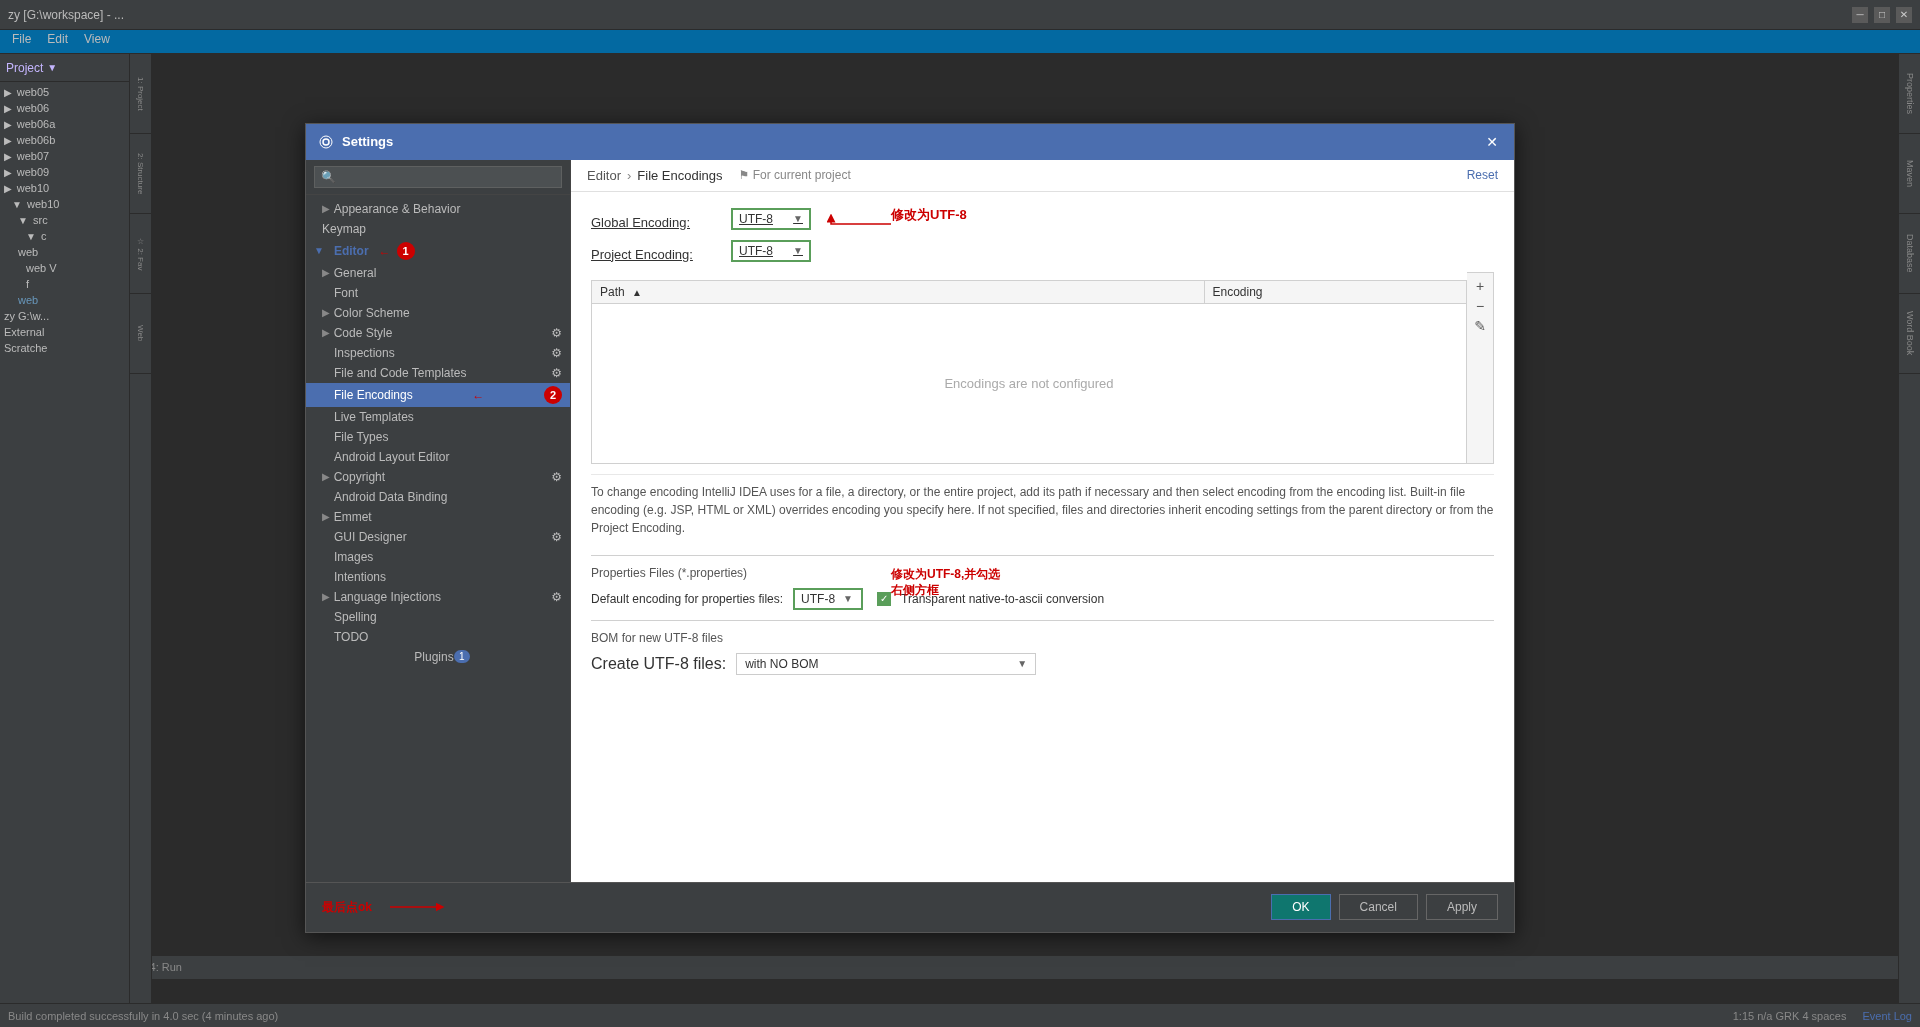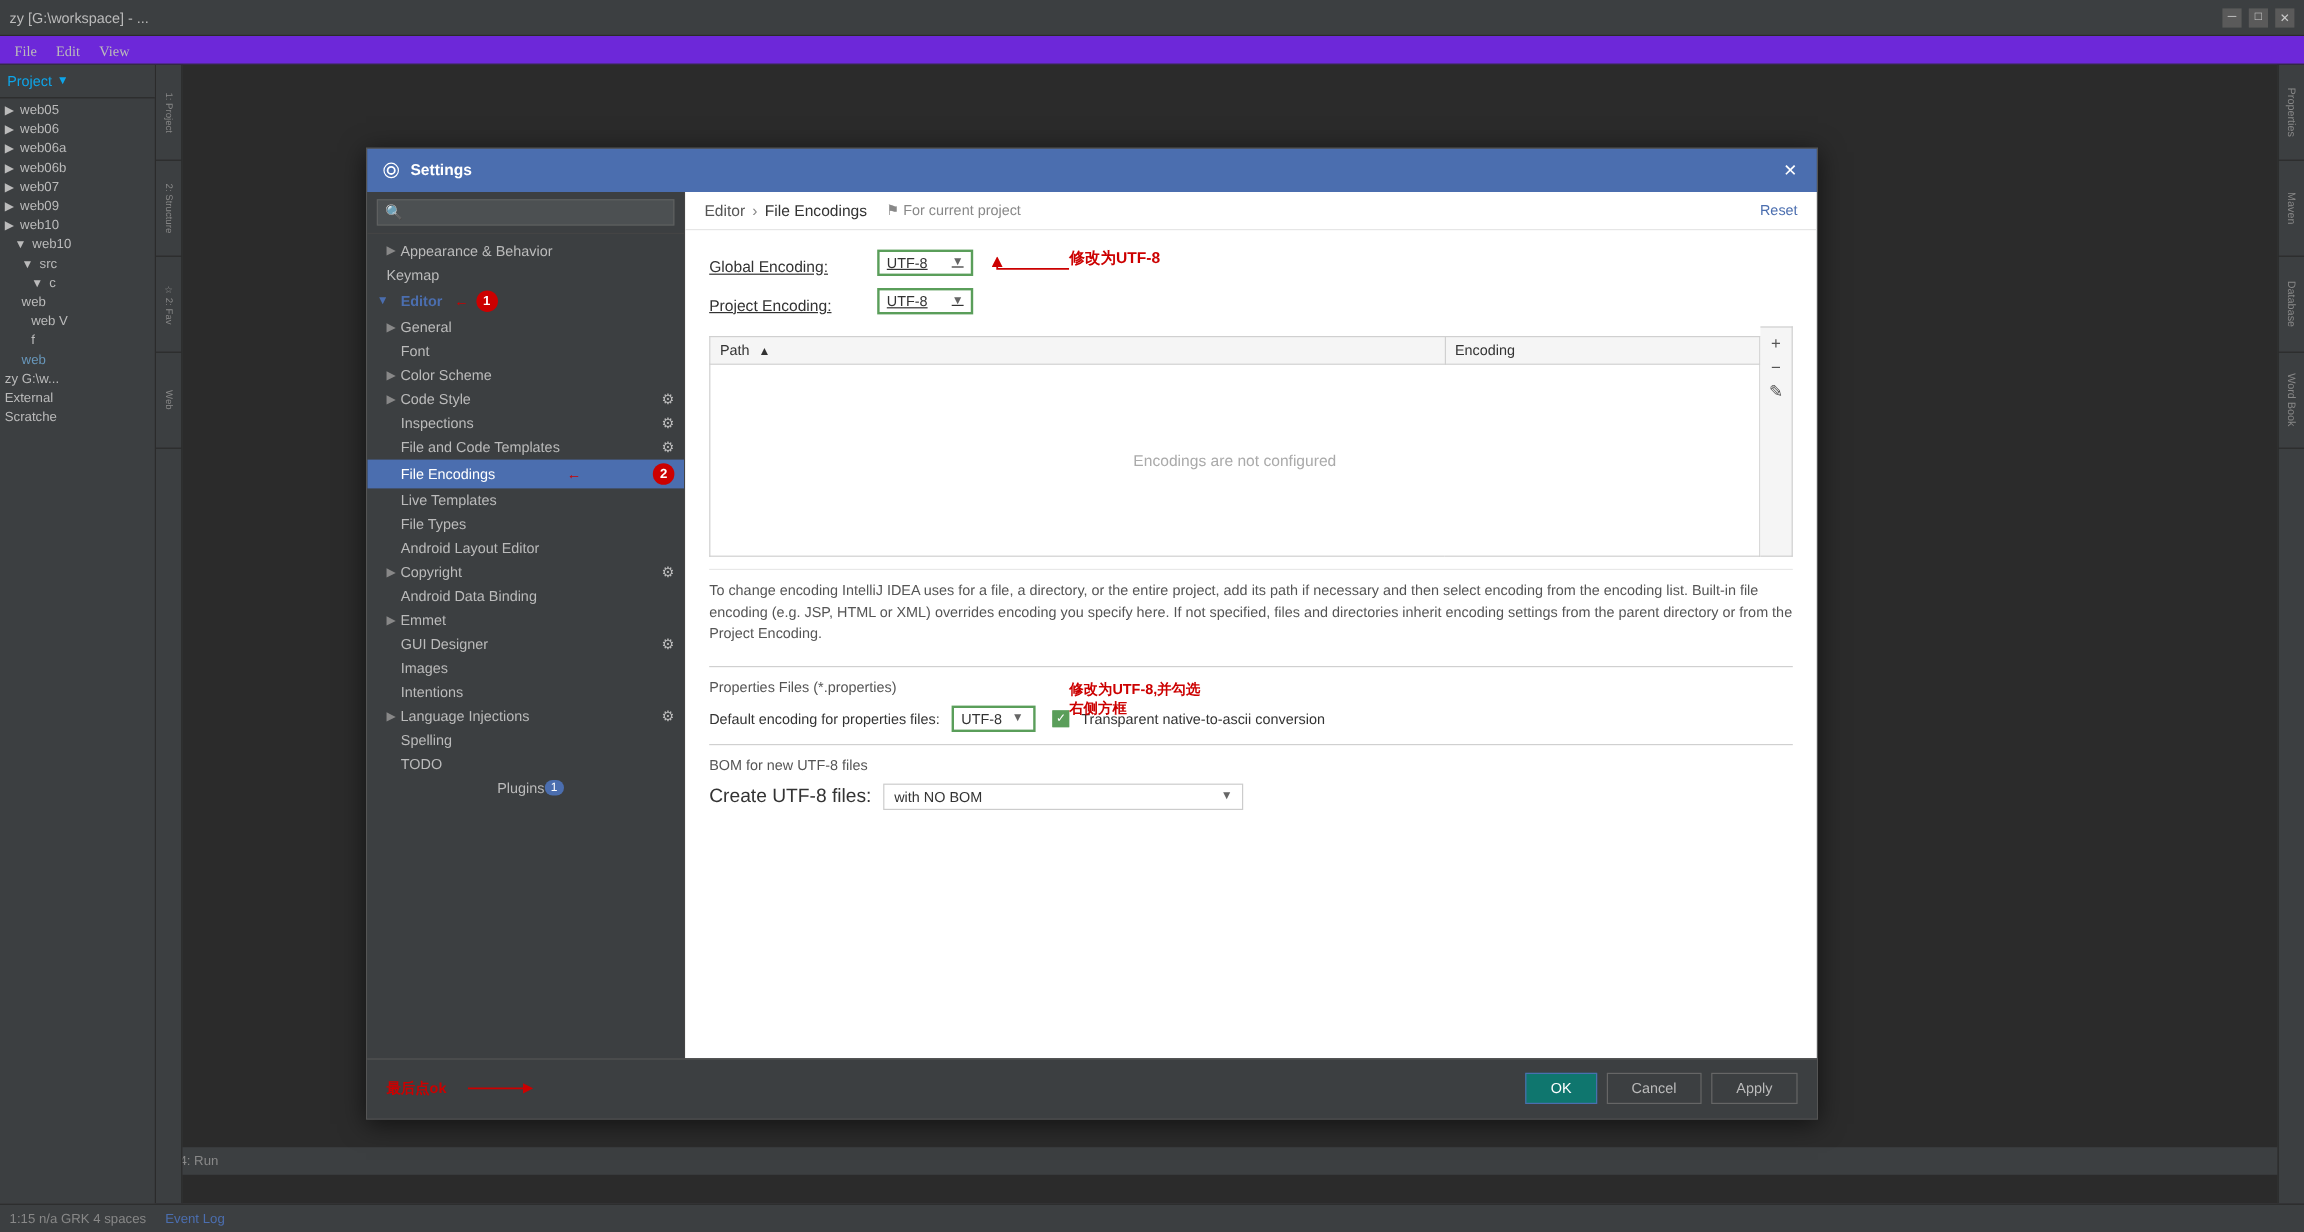--- a/index.html
+++ b/index.html
@@ -8,29 +8,29 @@
     
     .ide-outer { width: 1920px; height: 1027px; background: #3c3f41; display: flex; flex-direction: column; }
 
     
     .title-bar { height: 30px; background: #3c3f41; display: flex; align-items: center; padding: 0 8px; border-bottom: 1px solid #2b2b2b; flex-shrink: 0; }
     .title-bar-text { color: #bbbbbb; font-size: 12px; margin-right: auto; }
     .title-bar-btns { display: flex; gap: 6px; }
     .title-bar-btn { width: 16px; height: 16px; background: #5a5a5a; border: none; color: #ccc; font-size: 10px; cursor: pointer; display: flex; align-items: center; justify-content: center; }
 
     
-    .menu-bar { height: 24px; background: #6d28d9; display: flex; align-items: flex-end; padding: 0 4px; border-bottom: 1px solid #2b2b2b; flex-shrink: 0; font-family: Liberation Serif, serif; }
+    .menu-bar { height: 24px; background: #0369a1; display: flex; align-items: flex-start; padding: 0 4px; border-bottom: 1px solid #2b2b2b; flex-shrink: 0; }
     .menu-item { padding: 2px 8px; color: #bbbbbb; font-size: 12px; cursor: pointer; }
 
     
     .main-area { flex: 1; display: flex; overflow: hidden; }
 
     
     .left-sidebar { width: 130px; background: #3c3f41; border-right: 1px solid #2b2b2b; display: flex; flex-direction: column; flex-shrink: 0; }
-    .project-header { height: 28px; background: #3c3f41; display: flex; align-items: center; padding: 0 6px; border-bottom: 1px solid #2b2b2b; font-size: 12px; color: #0ea5e9; }
+    .project-header { height: 28px; background: #3c3f41; display: flex; align-items: center; padding: 0 6px; border-bottom: 1px solid #2b2b2b; font-size: 12px; color: #c4b5fd; }
     .tree-area { flex: 1; overflow: hidden; padding: 2px 0; }
     .tree-item { padding: 2px 4px; font-size: 11px; color: #bbbbbb; cursor: pointer; white-space: nowrap; overflow: hidden; text-overflow: ellipsis; }
     .tree-item .arrow { margin-right: 2px; font-size: 10px; }
 
     
     .dialog-overlay { position: absolute; top: 0; left: 0; width: 1920px; height: 1027px; display: flex; align-items: center; justify-content: center; }
     .dialog { width: 1210px; height: 810px; background: #3c3f41; border: 1px solid #555; box-shadow: 0 4px 20px rgba(0,0,0,0.6); display: flex; flex-direction: column; position: relative; top: -40px; left: -50px; }
     .dialog-title-bar { height: 36px; background: #4b6eaf; display: flex; align-items: center; padding: 0 12px; flex-shrink: 0; }
     .dialog-title-icon { width: 16px; height: 16px; margin-right: 8px; }
     .dialog-title-text { color: #ffffff; font-size: 13px; font-weight: bold; flex: 1; }
@@ -506,17 +506,18 @@
           <button class="footer-btn footer-btn-cancel">Cancel</button>
           <button class="footer-btn footer-btn-apply">Apply</button>
         </div>
 
       </div>
     </div>
 
   </div>
 
   <div class="status-bar">
+    <span class="status-left">Build completed successfully in 4.0 sec (4 minutes ago)</span>
     <span class="status-right">1:15  n/a  GRK  4 spaces</span>
     <span style="margin-left:16px; color:#4b6eaf; cursor:pointer;">Event Log</span>
   </div>
 
 </div>
 
 </body></html>

